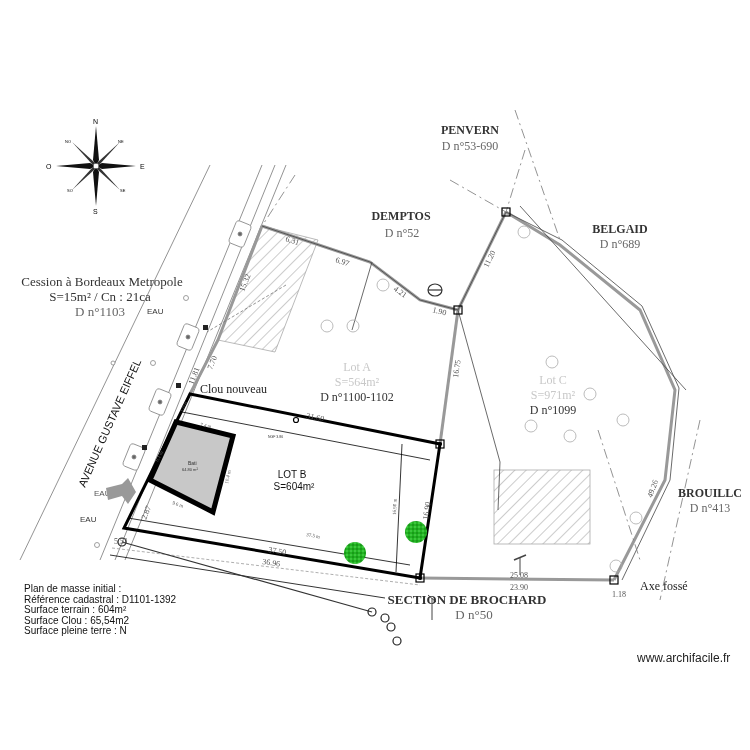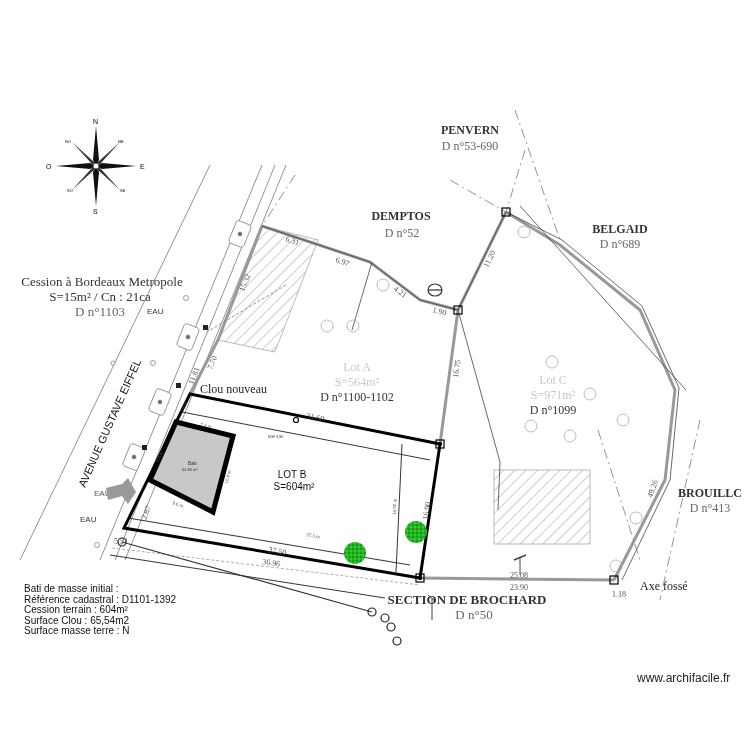--- a/index.html
+++ b/index.html
@@ -2,21 +2,21 @@
 <html><head>
 <meta charset="utf-8">
 <style>
   html, body { margin:0; padding:0; background:#ffffff; }
   body { width:750px; height:750px; position:relative; overflow:hidden; font-family:"Liberation Sans", sans-serif; }
   #plan { position:absolute; left:0; top:0; width:750px; height:750px; }
   .serif { font-family:"Liberation Serif", "DejaVu Serif", serif; }
   .sans { font-family:"Liberation Sans", sans-serif; }
   .info-box { position:absolute; left:24px; top:584px; font-size:10px; line-height:10.5px; color:#111; }
   .info-box div { white-space:nowrap; }
-  .watermark { position:absolute; left:637px; top:671px; font-size:12px; color:#222; }
+  .watermark { position:absolute; left:637px; top:651px; font-size:12px; color:#222; }
 </style>
 </head>
 <body>
 
 <svg id="plan" viewBox="0 0 750 750" xmlns="http://www.w3.org/2000/svg">
   <defs>
     <pattern id="hatch" width="8" height="8" patternUnits="userSpaceOnUse" patternTransform="rotate(45)">
       <line x1="0" y1="0" x2="0" y2="8" stroke="#9a9a9a" stroke-width="1"></line>
     </pattern>
     <pattern id="leaf" width="4" height="4" patternUnits="userSpaceOnUse">
@@ -227,20 +227,20 @@
     <text x="228" y="484" transform="rotate(-78 228 484)" font-size="5">10.4 m</text>
     <text x="172" y="504" transform="rotate(20 172 504)" font-size="5">9.6 m</text>
     <text x="158" y="462" transform="rotate(-62 158 462)" font-size="5">6.1 m</text>
     <text x="182" y="412" transform="rotate(-62 182 412)" font-size="4">1.28 m</text>
     <text x="146" y="520" transform="rotate(-68 146 520)">2.87</text>
     <text x="114" y="544">5.51</text>
   </g>
 </svg>
 
 <div class="info-box">
-  <div>Bati de masse initial :</div>
+  <div>Plan de masse initial :</div>
   <div>Référence cadastral : D1101-1392</div>
-  <div>Cession terrain : 604m²</div>
+  <div>Surface terrain : 604m²</div>
   <div>Surface Clou : 65,54m2</div>
-  <div>Surface masse terre : N</div>
+  <div>Surface pleine terre : N</div>
 </div>
 
 <div class="watermark">www.archifacile.fr</div>
 
 </body></html>

